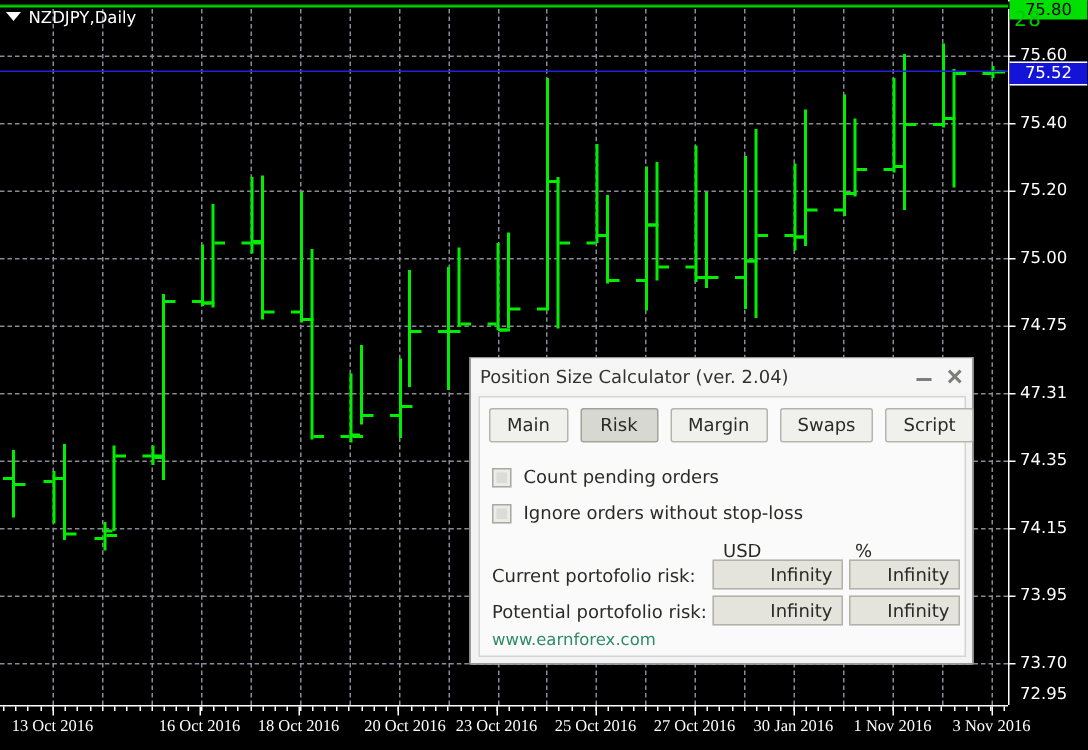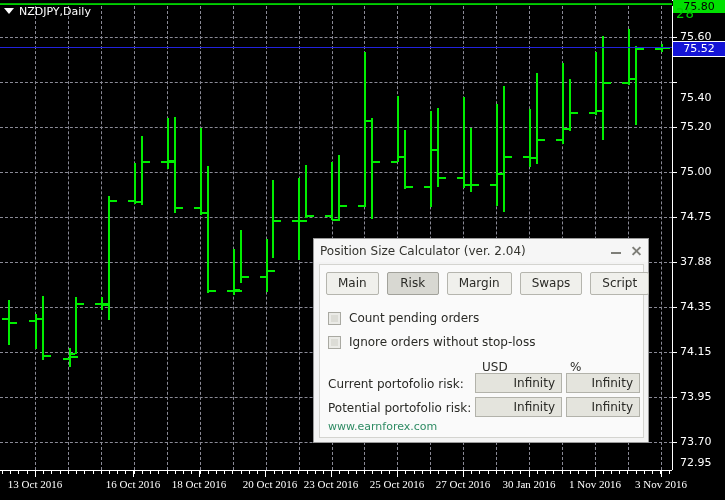--- a/index.html
+++ b/index.html
@@ -254,29 +254,29 @@
 
   <div class="bidline"></div>
 
   <div class="price-axis">
     <div class="axis-line"></div>
     <div class="axis-line-top"></div>
     <div id="pticks">
         <div class="p-tick" style="top: 37px;"></div>
         <div class="p-lab" style="top: 31px;">75.60</div>
         <div class="p-tick" style="top: 82px;"></div>
-        <div class="p-lab" style="top: 92px;">75.40</div>
+        <div class="p-lab" style="top: 76px;">75.40</div>
         <div class="p-tick" style="top: 127px;"></div>
         <div class="p-lab" style="top: 121px;">75.20</div>
         <div class="p-tick" style="top: 172px;"></div>
         <div class="p-lab" style="top: 166px;">75.00</div>
         <div class="p-tick" style="top: 217px;"></div>
         <div class="p-lab" style="top: 211px;">74.75</div>
         <div class="p-tick" style="top: 262px;"></div>
-        <div class="p-lab" style="top: 256px;">37.88</div>
+        <div class="p-lab" style="top: 256px;">47.31</div>
         <div class="p-tick" style="top: 307px;"></div>
         <div class="p-lab" style="top: 301px;">74.35</div>
         <div class="p-tick" style="top: 352px;"></div>
         <div class="p-lab" style="top: 346px;">74.15</div>
         <div class="p-tick" style="top: 397px;"></div>
         <div class="p-lab" style="top: 391px; text-align: right;">73.95</div>
         <div class="p-tick" style="top: 442px;"></div>
         <div class="p-lab" style="top: 436px;">73.70</div>
       </div>
   </div>

